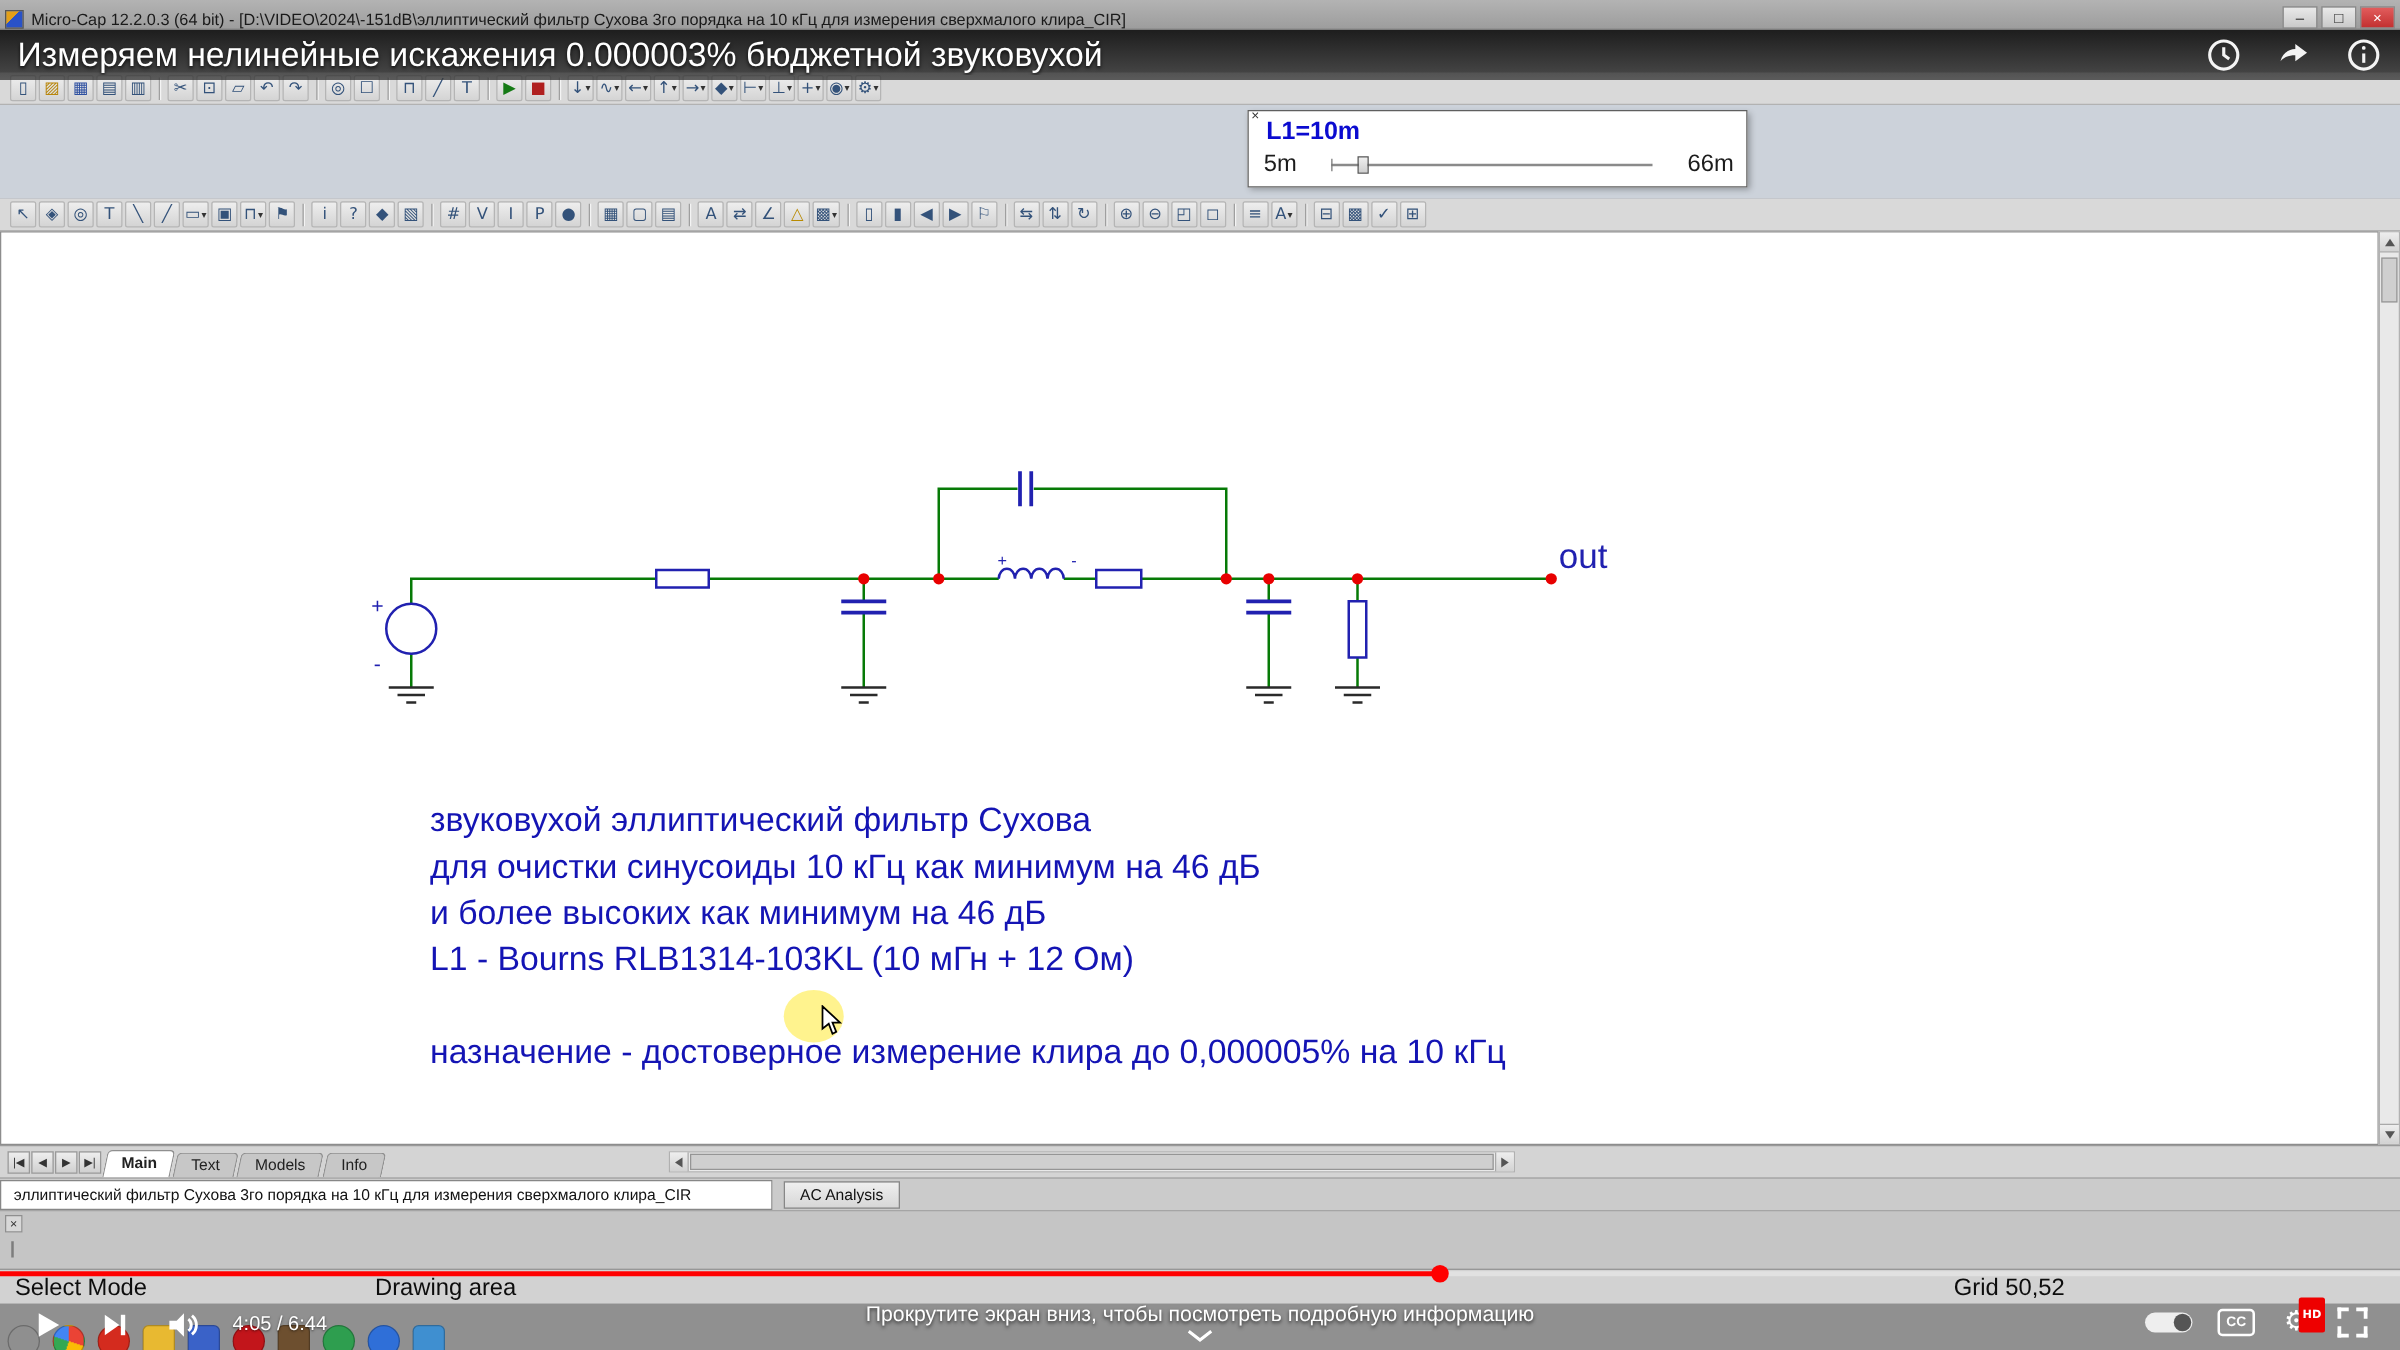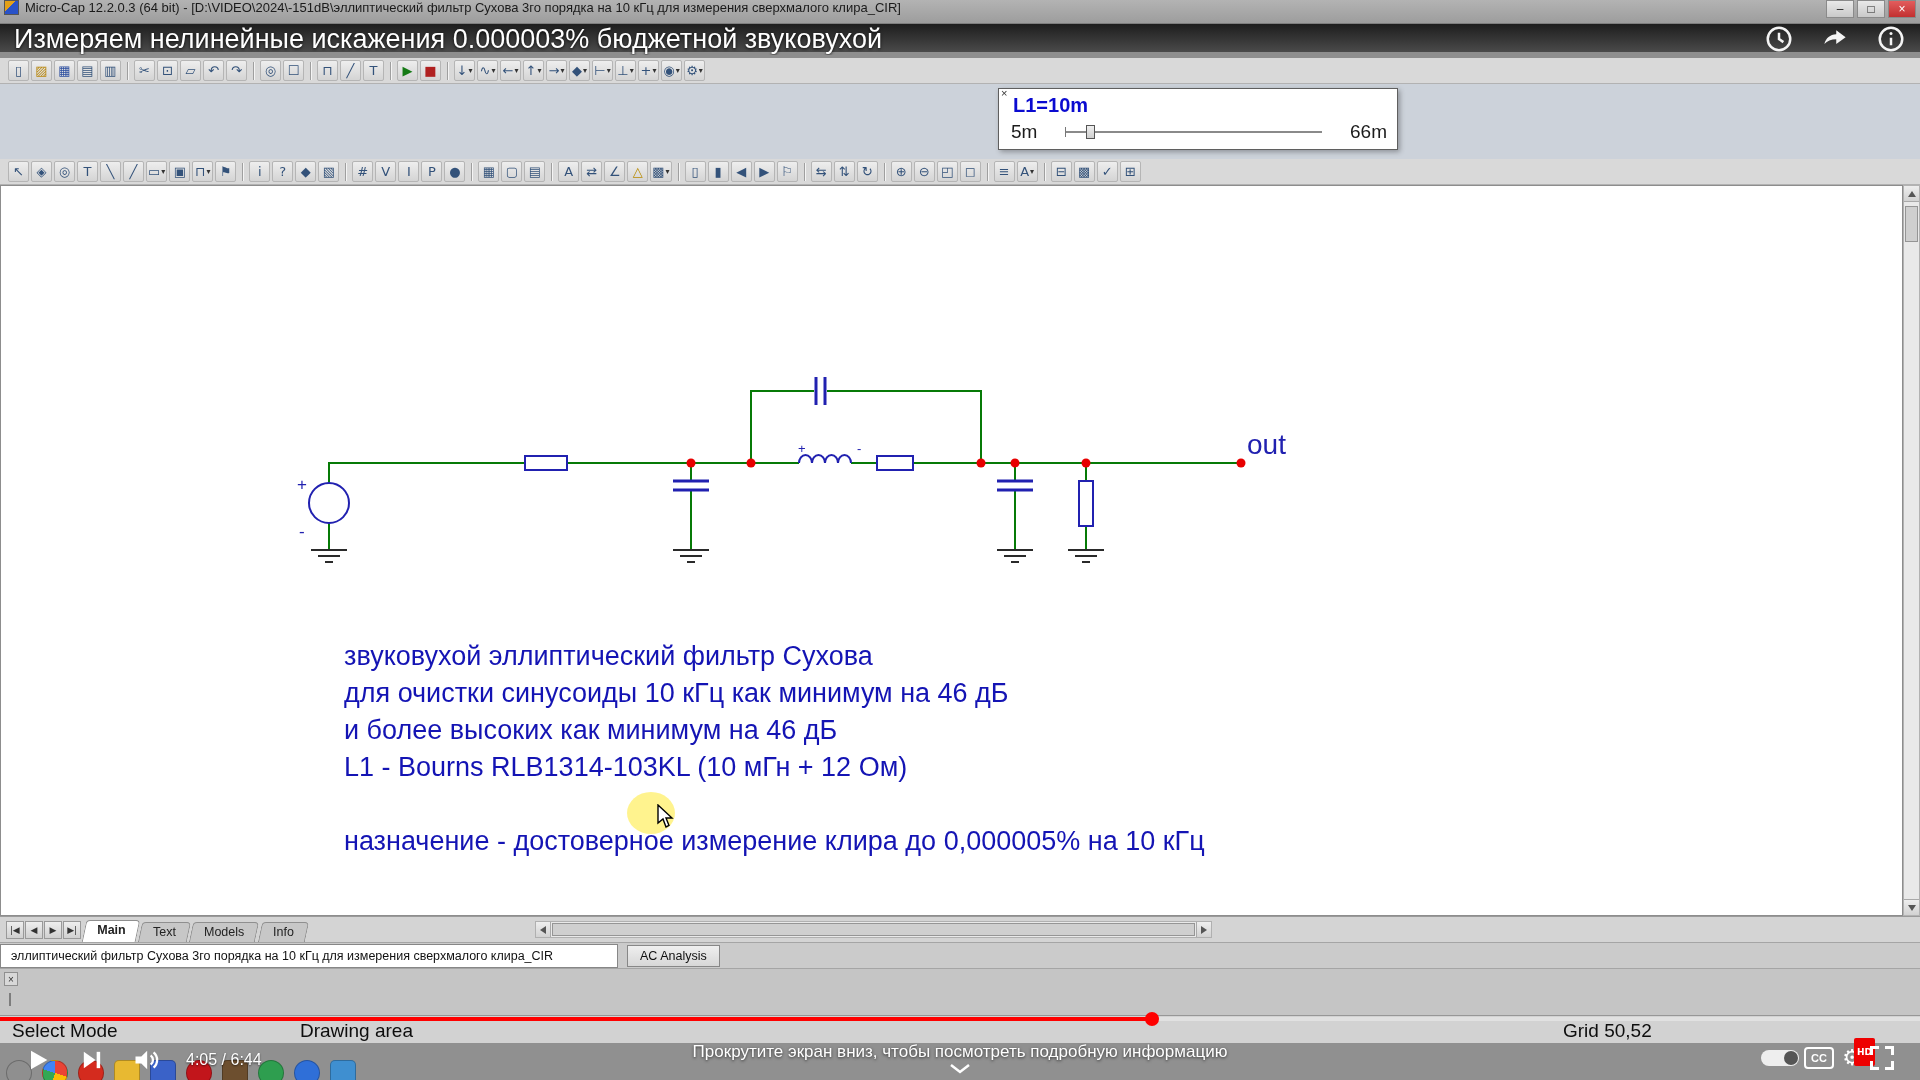--- a/index.html
+++ b/index.html
@@ -2,32 +2,32 @@
 <html style="--wire: #067a06; --comp: #2121b0; --dot: #e80000; --schtext: #1414b4;"><head>
 <meta charset="utf-8">
 <style>
   *{box-sizing:border-box;margin:0;padding:0}
   html,body{width:1920px;height:1080px;overflow:hidden;background:#8e8e8e;
     font-family:"Liberation Sans","DejaVu Sans",sans-serif;position:relative}
   .abs{position:absolute}
 
   
   #titlebar{left:0;top:0;width:1920px;height:24px;background:linear-gradient(#b3b3b3,#9d9d9d);
-    display:flex;align-items:flex-start;padding:0 4px;border-bottom:1px solid #7e7e7e}
+    display:flex;align-items:flex-end;padding:0 4px;border-bottom:1px solid #7e7e7e}
   #app-icon{width:15px;height:15px;background:linear-gradient(135deg,#e3a018 40%,#2952c8 40%);
     border:1px solid #555;margin-right:6px}
   #win-title{font-size:13px;color:#1a1a1a;white-space:nowrap;overflow:hidden;flex:1}
   .wbtn{width:28px;height:18px;margin-left:3px;display:flex;align-items:center;justify-content:center;
     font-size:12px;color:#222;background:linear-gradient(#e9e9e9,#c9c9c9);border:1px solid #8a8a8a}
   .wbtn.close{background:linear-gradient(#e25d5d,#c23030);color:#fff}
 
   
-  #yt-top{left:0;top:24px;width:1920px;height:28px;z-index:50;
+  #yt-top{left:0;top:24px;width:1920px;height:40px;z-index:50;
     background:linear-gradient(180deg,rgba(20,20,20,.92),rgba(55,55,55,.78));
-    display:flex;align-items:flex-start;padding:0 14px}
+    display:flex;align-items:center;padding:0 14px}
   #yt-title{color:#fff;font-size:27px;font-weight:400;text-shadow:0 1px 3px rgba(0,0,0,.8);
     white-space:nowrap;overflow:hidden;flex:1}
   .yt-top-ic{width:30px;height:30px;margin-left:26px;opacity:.95}
   .yt-top-ic svg{width:100%;height:100%}
 
   
   .tb-row{left:0;width:1920px;height:26px;background:#d9d9d9;border-bottom:1px solid #b2b2b2;
     display:flex;align-items:center;padding-left:8px;gap:2px;overflow:hidden}
   #toolbar1{top:58px}
   #toolbar2{top:159px}
@@ -109,21 +109,21 @@
   #yt-scrub{position:absolute;top:-5px;width:14px;height:14px;border-radius:50%;background:#f00}
   #bottom-strip{left:0;top:1043px;width:1920px;height:37px;background:#909090}
   #yt-controls{left:0;top:1040px;width:1920px;height:40px;z-index:95;color:#fff;display:flex;align-items:center;
     padding:0 24px;gap:26px;pointer-events:none}
   .ctl{width:28px;height:28px;flex:none}
   .ctl svg{width:100%;height:100%}
   #yt-time{font-size:16px;color:#fff;text-shadow:0 1px 2px rgba(0,0,0,.6);white-space:nowrap}
   #yt-hint{position:absolute;left:0;right:0;top:2px;text-align:center;font-size:17px;color:#fff;
     text-shadow:0 1px 3px rgba(0,0,0,.7)}
   #yt-chevron{position:absolute;left:50%;top:24px;transform:translateX(-50%)}
-  #yt-right{position:absolute;right:26px;top:5px;display:flex;align-items:center;gap:5px}
+  #yt-right{position:absolute;right:26px;top:5px;display:flex;align-items:center;gap:20px}
   #autoplay-toggle{width:38px;height:16px;border-radius:8px;background:rgba(255,255,255,.85);position:relative}
   #autoplay-dot{position:absolute;right:1px;top:1px;width:14px;height:14px;border-radius:50%;background:#555}
   #cc-icon{min-width:30px;height:22px;border:2px solid #fff;border-radius:4px;display:flex;align-items:center;
     justify-content:center;font-size:11px;font-weight:bold;color:#fff}
   #settings-wrap{position:relative;width:26px;height:26px;font-family:"DejaVu Sans",sans-serif;
     font-size:22px;line-height:26px;text-align:center;color:#fff}
   #hd-badge{position:absolute;right:-10px;top:-7px;background:#e00;color:#fff;font-size:9px;font-weight:bold;
     padding:1px 3px;border-radius:2px}
   .fs-corner{position:absolute;width:9px;height:9px;border:3px solid #fff}
   #fullscreen-icon{position:relative;width:24px;height:24px}

